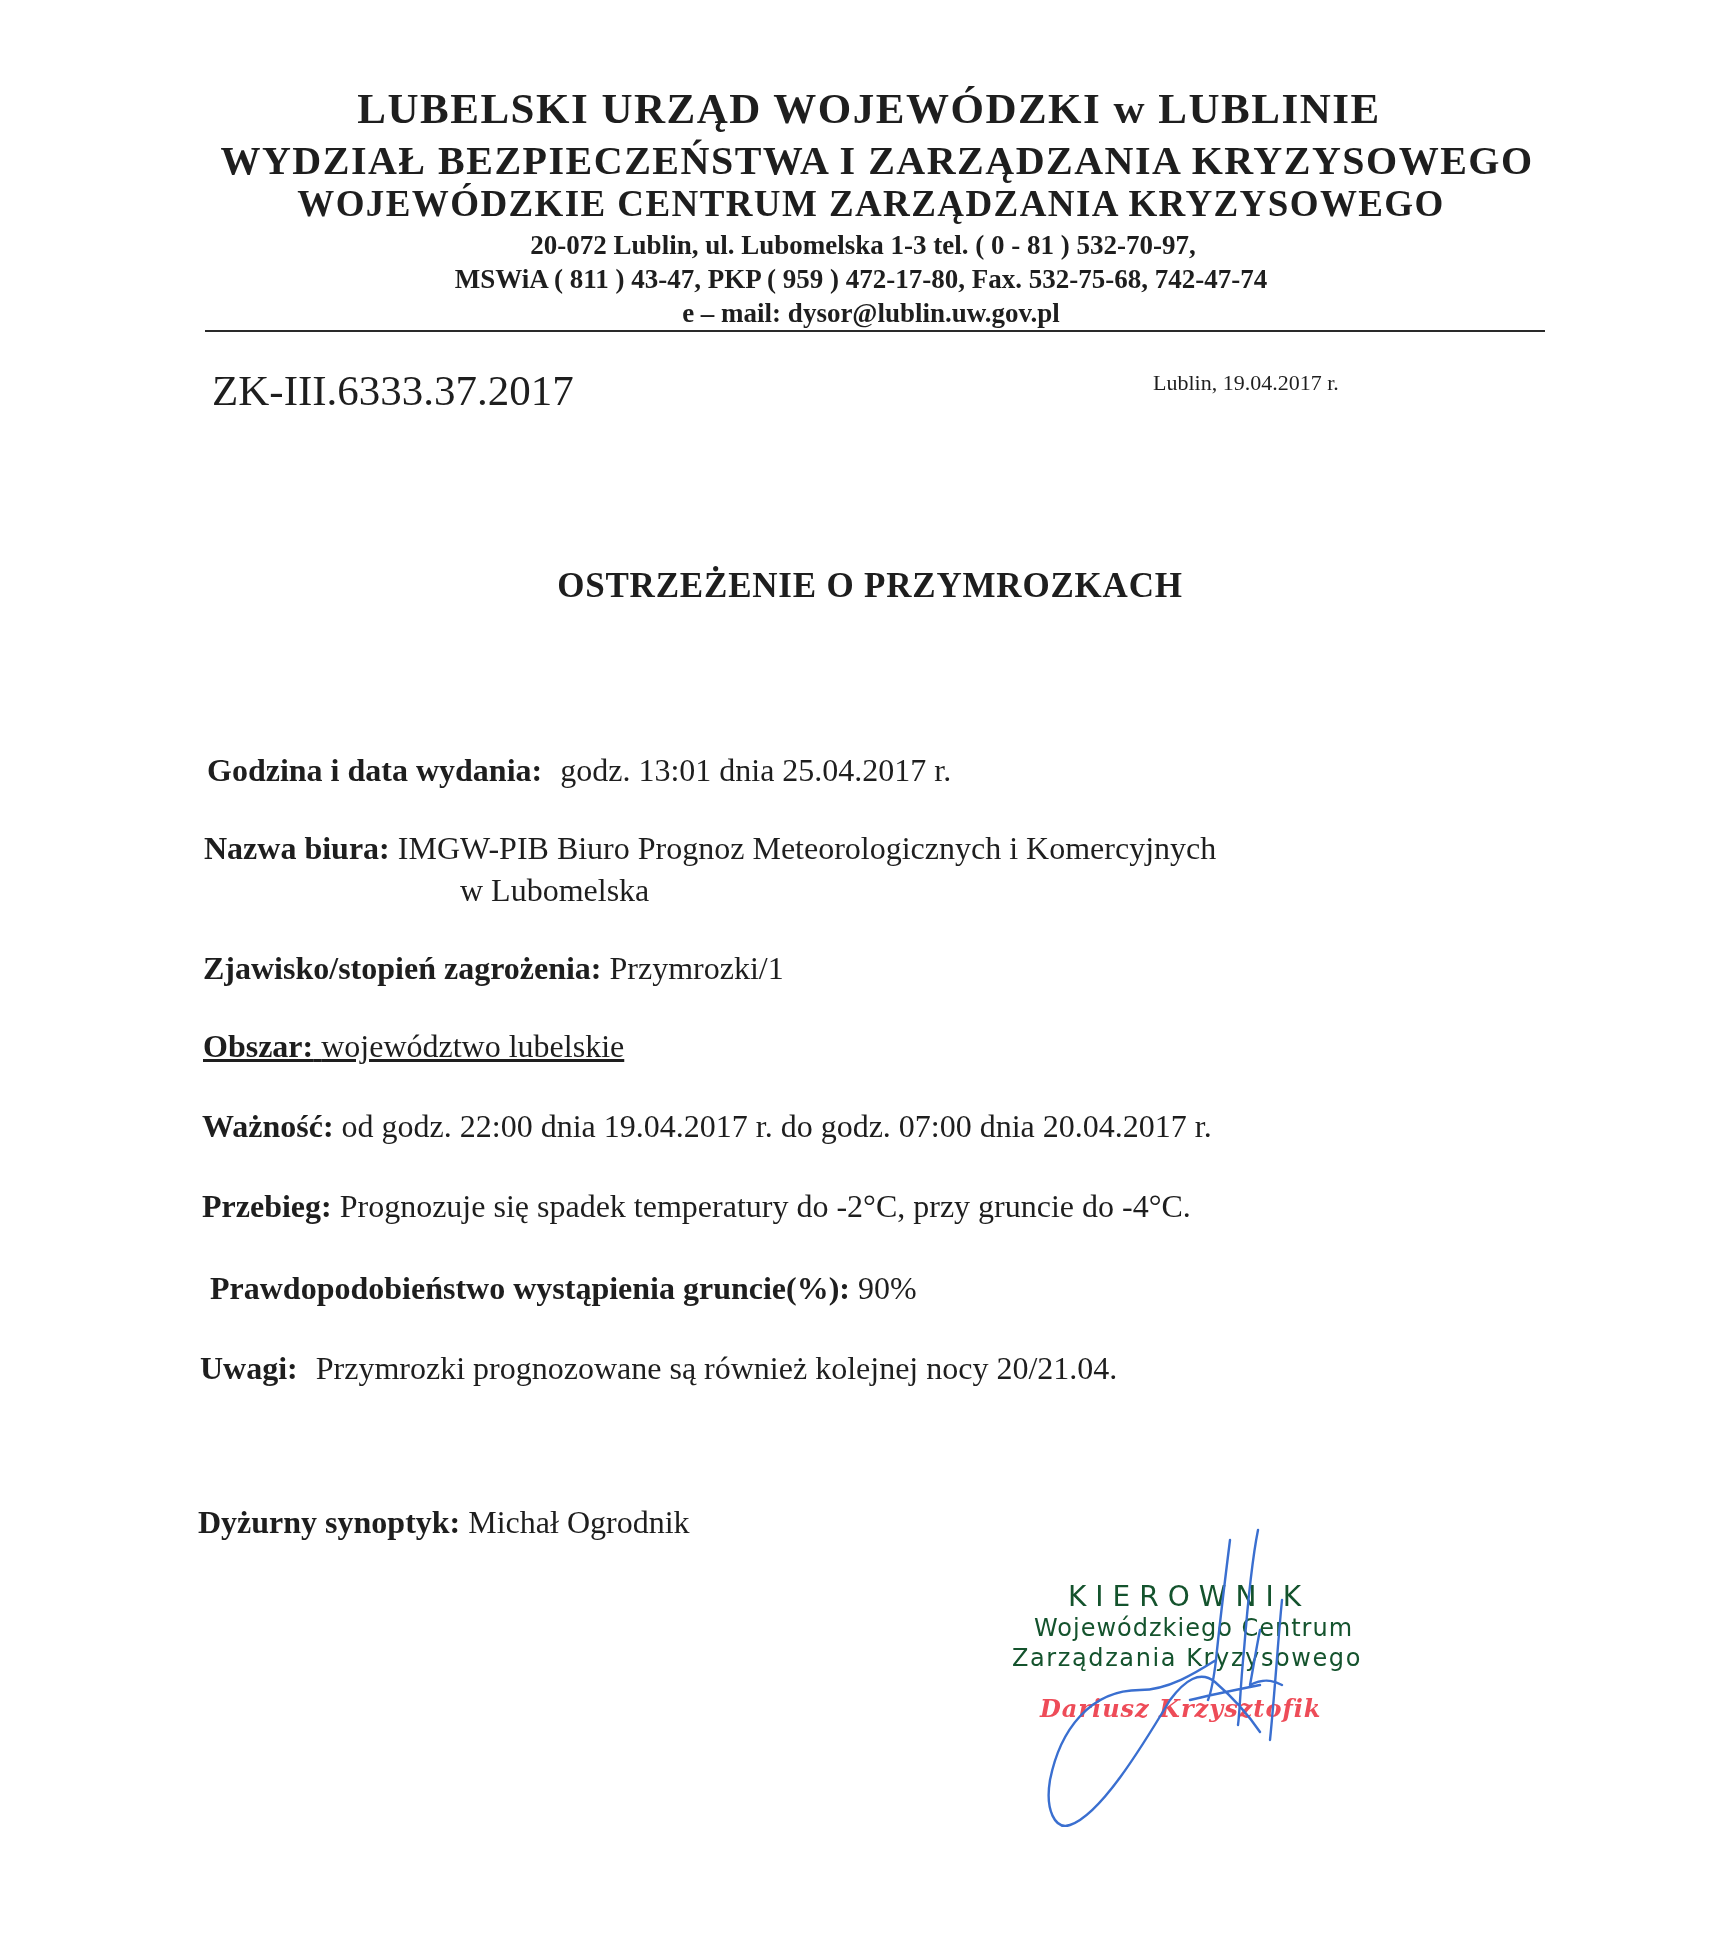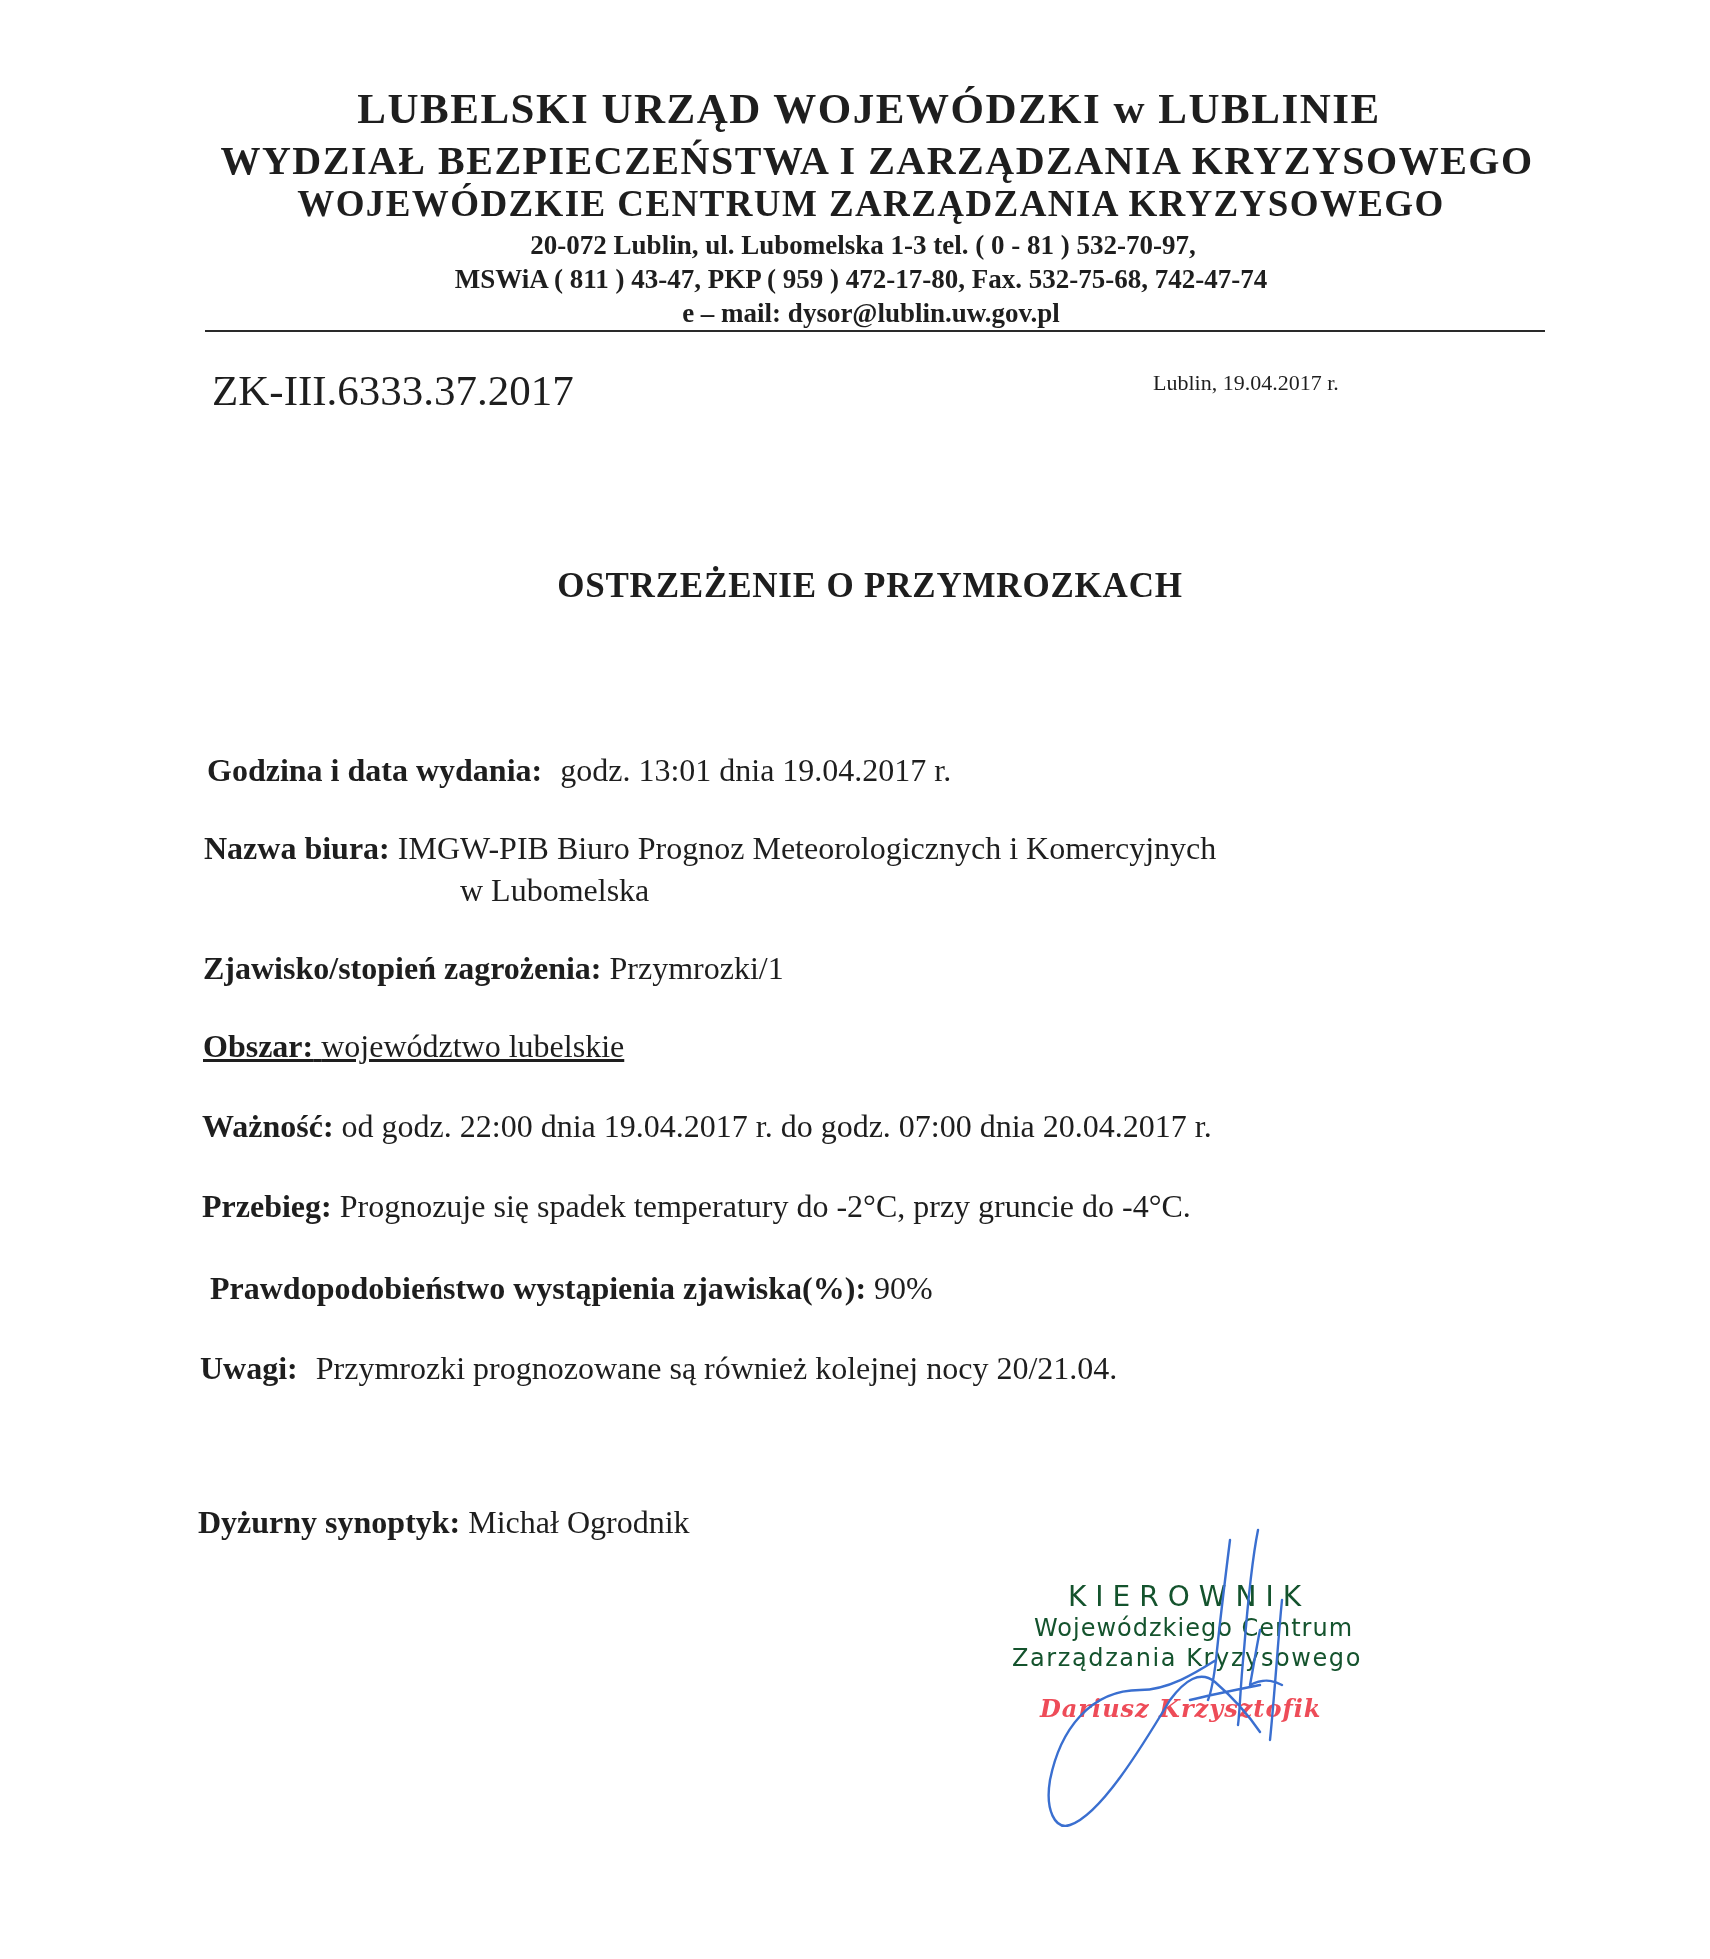--- a/index.html
+++ b/index.html
@@ -53,21 +53,21 @@
 </div>
 
 <div class="abs ref">ZK-III.6333.37.2017</div>
 <div class="abs date">Lublin, 19.04.2017 r.</div>
 
 <div class="abs title">OSTRZEŻENIE O PRZYMROZKACH</div>
 
 <div>
   <div class="abs line l-godz">
     <b>Godzina i data wydania:</b><span class="gap"></span>
-    <span>godz. 13:01 dnia 19.04.2017 r.</span>
+    <span>godz. 13:01 dnia 25.04.2017 r.</span>
   </div>
   <div class="abs line l-nazwa">
     <b>Nazwa biura:</b>
     <span>IMGW-PIB Biuro Prognoz Meteorologicznych i Komercyjnych</span>
   </div>
   <div class="abs line l-warsz">w Lubomelska</div>
   <div class="abs line l-zjaw">
     <b>Zjawisko/stopień zagrożenia:</b>
     <span>Przymrozki/1</span>
   </div>
@@ -77,21 +77,21 @@
   </div>
   <div class="abs line l-waz">
     <b>Ważność:</b>
     <span>od godz. 22:00 dnia 19.04.2017 r. do godz. 07:00 dnia 20.04.2017 r.</span>
   </div>
   <div class="abs line l-prz">
     <b>Przebieg:</b>
     <span>Prognozuje się spadek temperatury do -2°C, przy gruncie do -4°C.</span>
   </div>
   <div class="abs line l-prawd">
-    <b>Prawdopodobieństwo wystąpienia zjawiska(%):</b>
+    <b>Prawdopodobieństwo wystąpienia gruncie(%):</b>
     <span>90%</span>
   </div>
   <div class="abs line l-uwagi">
     <b>Uwagi:</b><span class="gap"></span>
     <span>Przymrozki prognozowane są również kolejnej nocy 20/21.04.</span>
   </div>
   <div class="abs line l-dyz">
     <b>Dyżurny synoptyk:</b>
     <span>Michał Ogrodnik</span>
   </div>

